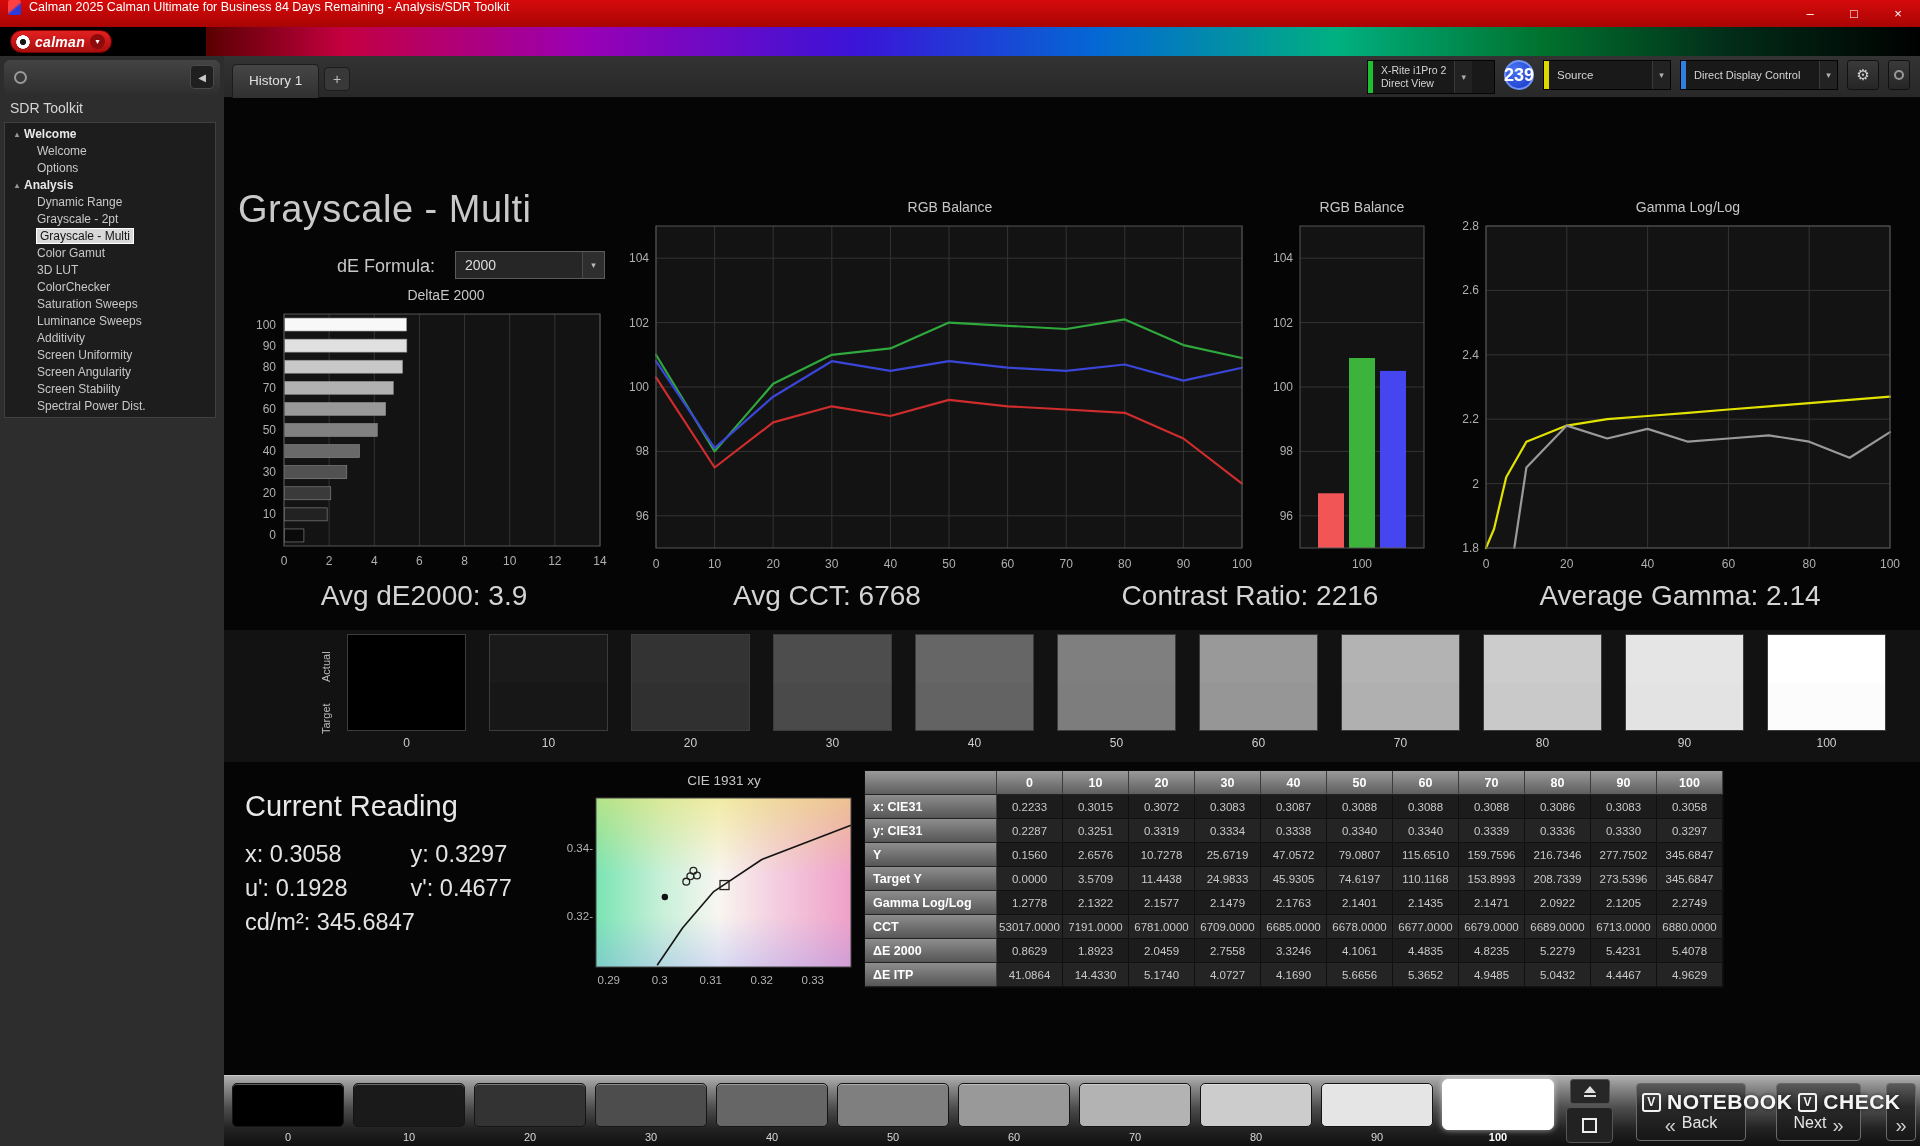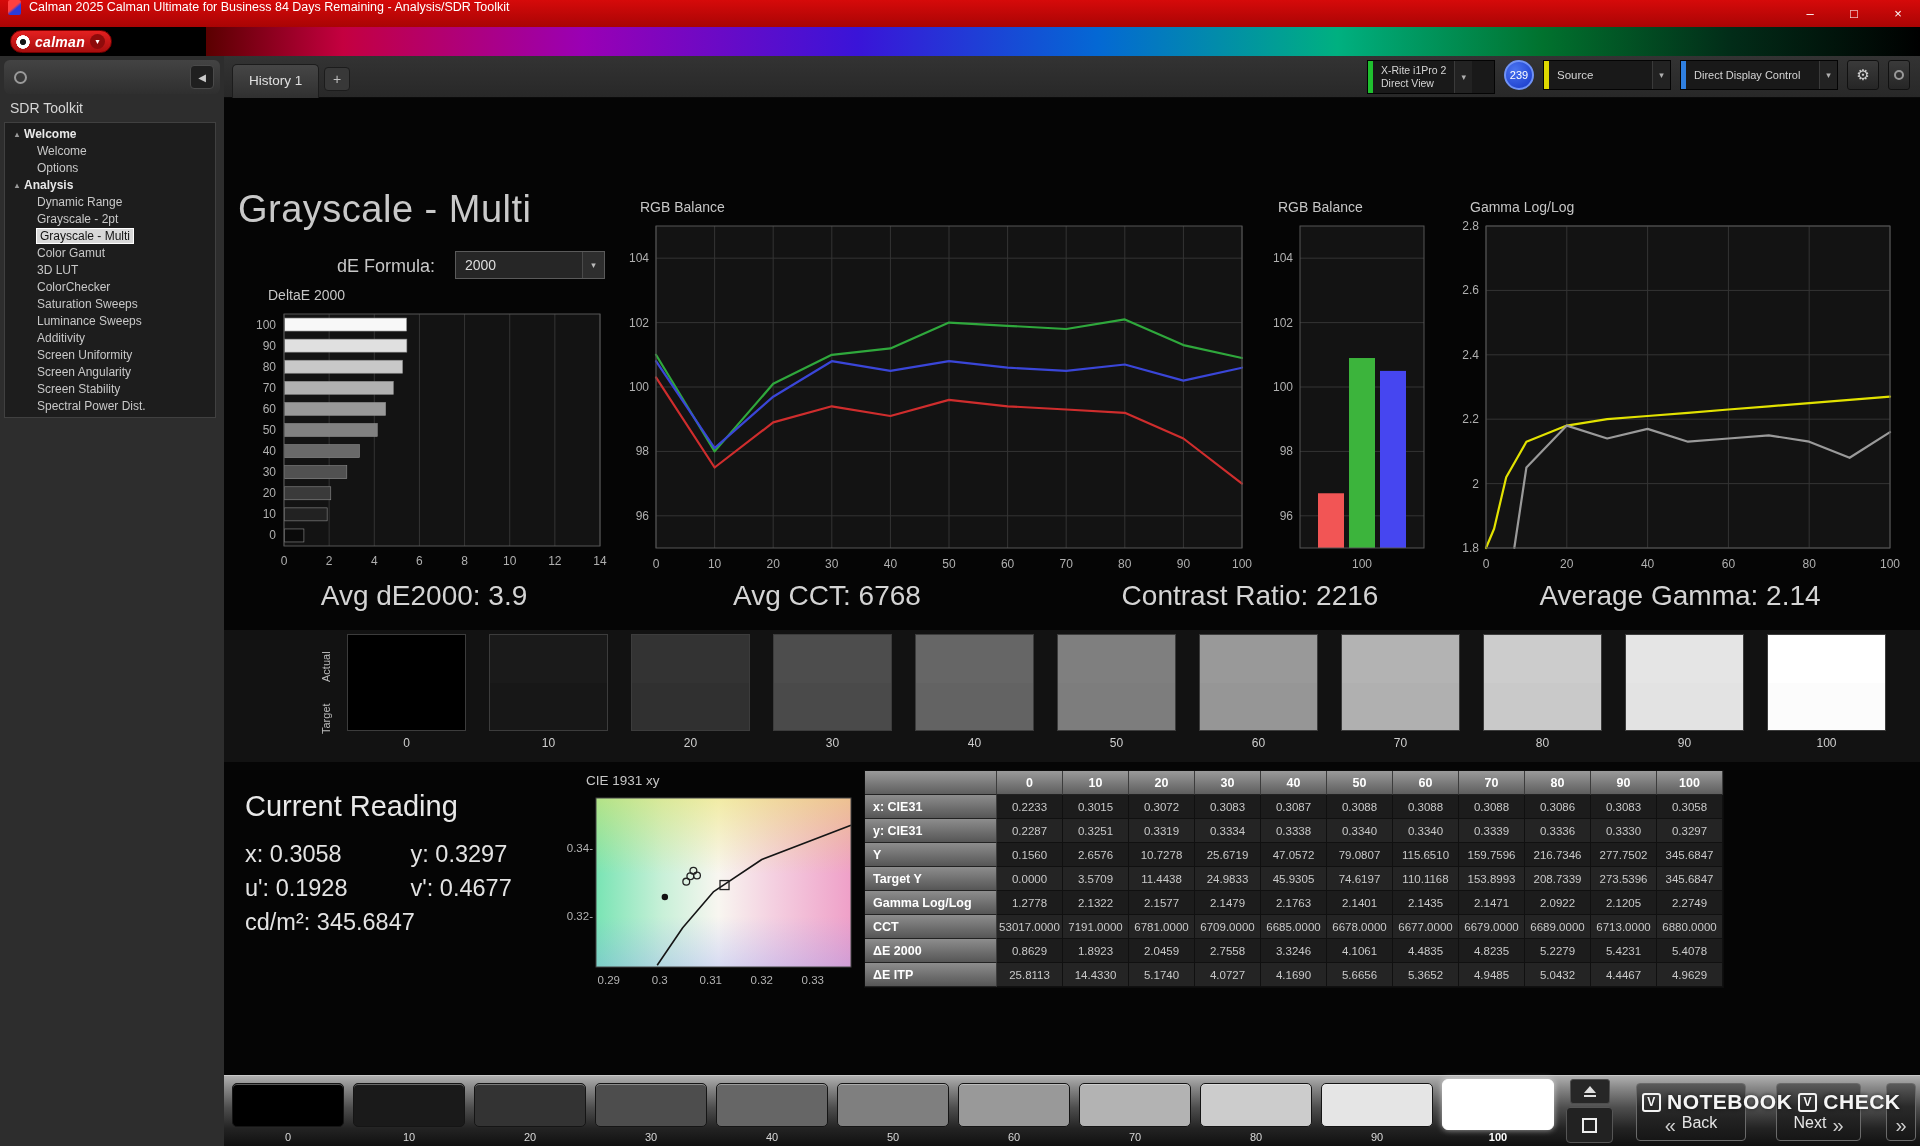--- a/index.html
+++ b/index.html
@@ -37,35 +37,35 @@
 .tabbar{position:absolute;left:224px;top:56px;width:1696px;height:42px;background:linear-gradient(180deg,#333,#282828);border-bottom:1px solid #0a0a0a}
 .tab{position:absolute;left:8px;top:8px;height:34px;line-height:32px;padding:0 16px;background:linear-gradient(180deg,#464646,#303030);border:1px solid #1c1c1c;border-bottom:none;border-radius:5px 5px 0 0;color:#e0e0e0;font-size:13.5px}
 .plus-tab{position:absolute;left:100px;top:11px;width:26px;height:24px;background:#383838;border:1px solid #1c1c1c;border-radius:4px;color:#c0c0c0;font-size:14px;display:flex;align-items:center;justify-content:center}
 .topctls{position:absolute;right:10px;top:4px;height:36px;display:flex;align-items:flex-start;gap:9px}
 .ctl{display:flex;align-items:stretch;background:#191919;border:1px solid #040404;height:30px}
 .ctl.meter{height:34px}
 .ctl-accent{width:5px}
 .ctl-text{padding:0 8px;display:flex;flex-direction:column;justify-content:center;font-size:11.5px;color:#d5d5d5;white-space:nowrap}
 .ctl-text.two span{font-size:10.5px;line-height:1.25}
 .ctl-arrow{width:18px;border-left:1px solid #3a3a3a;display:flex;align-items:center;justify-content:center;font-size:9px;color:#b0b0b0;background:#222}
-.badge{width:30px;height:30px;border-radius:50%;background:radial-gradient(circle at 35% 30%,#4a74f0,#1536c8);border:2px solid #6f92f5;color:#fff;font-size:11px;font-weight:normal;display:flex;align-items:center;justify-content:center}
+.badge{width:30px;height:30px;border-radius:50%;background:radial-gradient(circle at 35% 30%,#4a74f0,#1536c8);border:2px solid #6f92f5;color:#fff;font-size:18px;font-weight:bold;display:flex;align-items:center;justify-content:center}
 .iconbtn{width:32px;height:30px;background:linear-gradient(180deg,#3a3a3a,#262626);border:1px solid #111;border-radius:3px;display:flex;align-items:center;justify-content:center;color:#d0d0d0;font-size:15px}
 .iconbtn.knob{width:22px}
 .knob-circle{width:10px;height:10px;border:2px solid #999;border-radius:50%}
 
 
 .content-bg{position:absolute;left:224px;top:98px;width:1696px;height:1048px;background:#050505}
 .page-title{position:absolute;left:238px;top:188px;font-size:38px;color:#c9c9c9;letter-spacing:.5px}
 .formula-label{position:absolute;left:337px;top:256px;font-size:18px;color:#c8c8c8}
 .formula-select{position:absolute;left:455px;top:251px;width:150px;height:28px;background:#262626;border:1px solid #5a5a5a;display:flex;align-items:stretch;color:#ddd;font-size:14px}
 .formula-select .val{flex:1;display:flex;align-items:center;padding-left:9px}
 .formula-select .arr{width:22px;border-left:1px solid #4a4a4a;display:flex;align-items:center;justify-content:center;font-size:9px;color:#bbb;background:#2e2e2e}
 
 .chart{position:absolute}
-.chart-title{font-size:14px;color:#c6c6c6;height:20px;line-height:18px}
+.chart-title{font-size:14px;color:#c6c6c6;text-align:center;height:20px;line-height:18px}
 svg{display:block}
 svg text{font-family:"Liberation Sans",sans-serif}
 
 .stat{position:absolute;top:580px;font-size:28px;color:#d4d4d4;white-space:nowrap;transform:translateX(-50%)}
 
 
 .swatch-strip{position:absolute;left:224px;top:630px;width:1696px;height:132px;background:#121212}
 .rotlab{position:absolute;left:94px;width:16px;height:50px;writing-mode:vertical-rl;transform:rotate(180deg);font-size:11px;color:#bcbcbc;display:flex;align-items:center;justify-content:center}
 .sw-box{position:absolute;top:4px;width:119px;height:97px;border:1px solid #3c3c3c}
 .sw-half{width:100%;height:50%}
@@ -556,21 +556,21 @@
       <div class="td">2.0459</div>
       <div class="td">2.7558</div>
       <div class="td">3.3246</div>
       <div class="td">4.1061</div>
       <div class="td">4.4835</div>
       <div class="td">4.8235</div>
       <div class="td">5.2279</div>
       <div class="td">5.4231</div>
       <div class="td">5.4078</div>
       <div class="rl">ΔE ITP</div>
-      <div class="td alt">25.8113</div>
+      <div class="td alt">41.0864</div>
       <div class="td alt">14.4330</div>
       <div class="td alt">5.1740</div>
       <div class="td alt">4.0727</div>
       <div class="td alt">4.1690</div>
       <div class="td alt">5.6656</div>
       <div class="td alt">5.3652</div>
       <div class="td alt">4.9485</div>
       <div class="td alt">5.0432</div>
       <div class="td alt">4.4467</div>
       <div class="td alt">4.9629</div>

